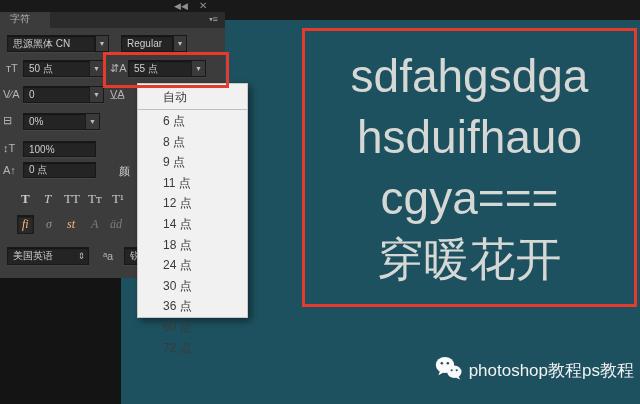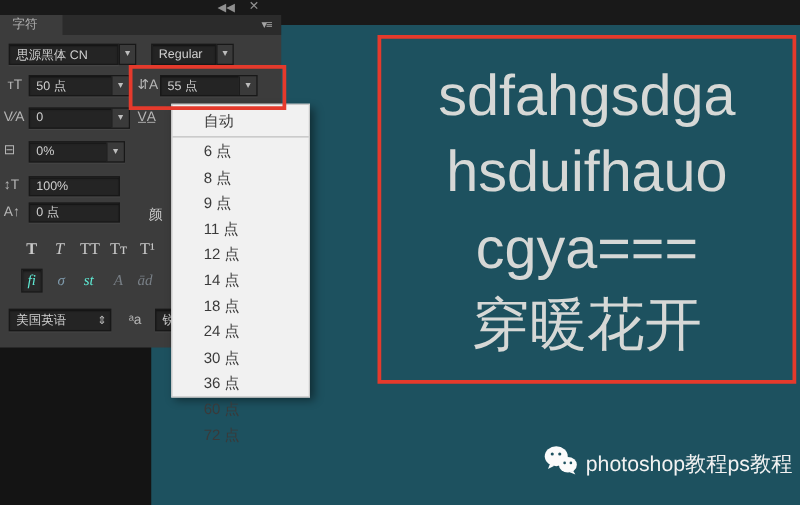--- a/index.html
+++ b/index.html
@@ -17,41 +17,41 @@
   .cline{font-size:46px;line-height:61px;color:#d6d8d6;font-weight:400;white-space:nowrap;}
   .watermark{position:absolute;top:356px;right:6px;z-index:6;display:flex;align-items:center;gap:7px;}
   .wm-text{font-size:17px;color:#f2f2f2;}
 
   
   .red-rect{position:absolute;border:3px solid #e53a2c;box-sizing:border-box;z-index:60;pointer-events:none;}
   .red-rect.small{left:103px;top:52px;width:126px;height:36px;}
   .red-rect.big{left:302px;top:28px;width:335px;height:279px;}
 
   
-  .tabrow{position:absolute;left:0;top:12px;width:225px;height:16px;background:#2b2b2b;z-index:10;}
+  .tabrow{position:absolute;left:0;top:12px;width:225px;height:16px;background:#2b2b2b;z-index:10;font-family:Liberation Mono, monospace;}
   .tab{position:absolute;left:0;top:0;width:50px;height:16px;background:#3c3c3c;
        font-size:10px;color:#b2b2b2;line-height:16px;padding-left:10px;box-sizing:border-box;}
   .panel-menu{position:absolute;right:8px;top:2px;font-size:9px;color:#a5a5a5;letter-spacing:-1px;}
   .panel{position:absolute;left:0;top:28px;width:225px;height:250px;background:#3c3c3c;z-index:10;}
 
   .field{position:absolute;height:17px;background:#242424;border:1px solid #181818;
          box-sizing:border-box;display:flex;align-items:center;
          box-shadow:inset 0 1px 1px rgba(0,0,0,.45), 0 1px 0 rgba(255,255,255,.05);}
   .field .val{flex:1;font-size:10px;color:#cfcfcf;padding-left:5px;white-space:nowrap;overflow:hidden;}
   .field .arr{width:13px;height:100%;background:#3a3a3a;border-left:1px solid #1c1c1c;
               font-size:7px;color:#bdbdbd;display:flex;align-items:center;justify-content:center;}
   .arrbtn{position:absolute;height:17px;width:14px;background:#3a3a3a;border:1px solid #181818;
           box-sizing:border-box;font-size:7px;color:#bdbdbd;
           display:flex;align-items:center;justify-content:center;}
   .picon{position:absolute;font-size:11px;color:#b5b5b5;line-height:12px;white-space:nowrap;}
   .plabel{position:absolute;font-size:11px;color:#cccccc;}
 
   .tbtn{position:absolute;top:163px;font-size:13px;color:#c9c9c9;
         font-family:"Liberation Serif",serif;font-weight:bold;}
-  .obtn{position:absolute;top:189px;font-size:12px;color:#5eead4;
+  .obtn{position:absolute;top:189px;font-size:12px;color:#fdba74;
         font-family:"Liberation Serif",serif;font-style:italic;}
   .obtn.pressed{background:#2a2a2a;border:1px solid #1a1a1a;padding:1px 4px;top:187px;
                 box-shadow:inset 0 1px 2px rgba(0,0,0,.6);}
   .obtn.dim{color:#787f86;}
 
   
   .popup{position:absolute;left:137px;top:83px;width:111px;height:235px;background:#f1f1f1;
          z-index:40;box-shadow:3px 3px 7px rgba(0,0,0,.45);border:1px solid #c9c9c9;
          box-sizing:border-box;padding-top:3px;}
   .dd-item{height:20.6px;line-height:20.6px;padding-left:25px;font-size:12px;color:#3a3a3a;cursor:default;}

